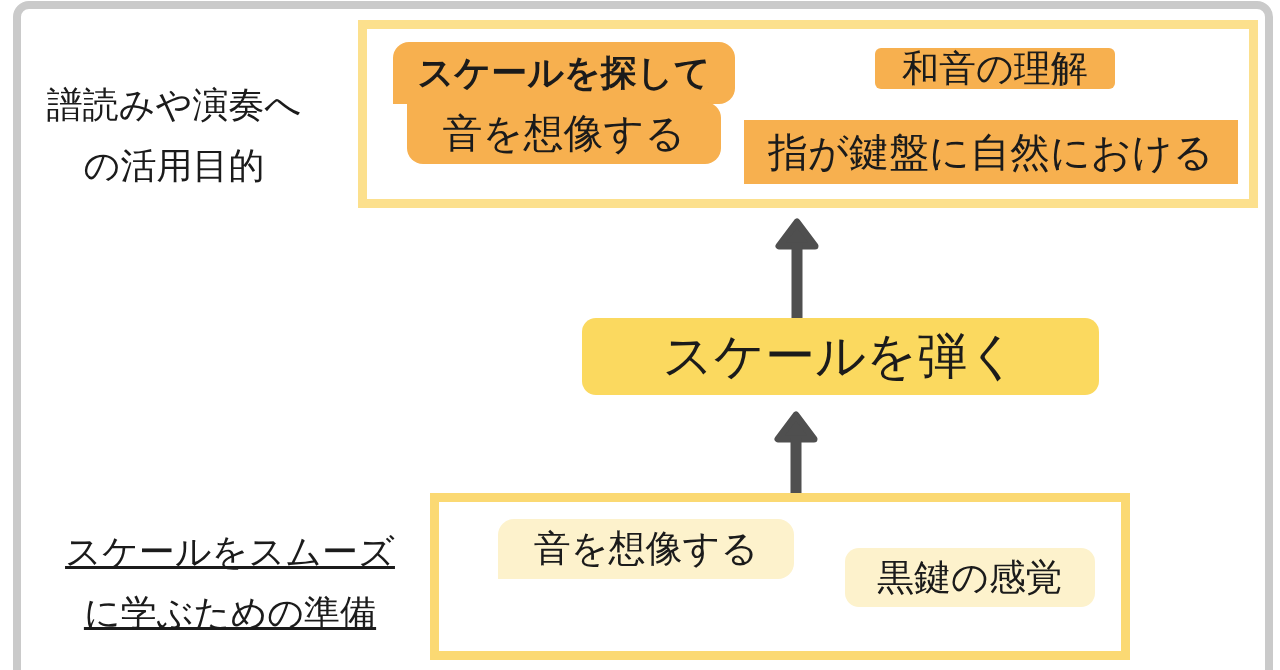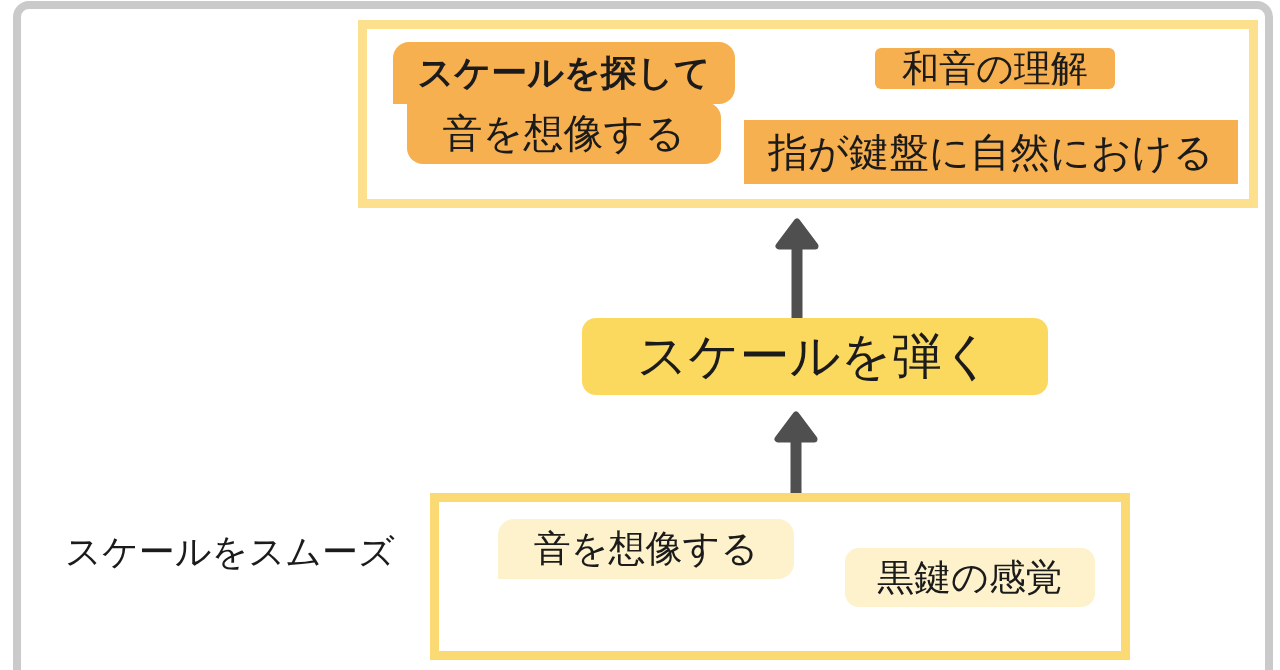--- a/index.html
+++ b/index.html
@@ -28,21 +28,21 @@
   }
   .side-label {
     position: absolute;
     text-align: center;
     font-size: 36px;
     line-height: 61px;
     letter-spacing: 0px;
     white-space: nowrap;
   }
   .side-label.top    { left: 24px; top: 74px;  width: 300px; }
-  .side-label.bottom { left: 25px; top: 521px; width: 410px; }
+  .side-label.bottom { left: 25px; top: 521px; width: 410px; text-decoration: underline; }
 
   .group-box {
     position: absolute;
     background: #ffffff;
   }
   .group-box.top {
     left: 358px; top: 20px;
     width: 882px; height: 170px;
     border: 9px solid #fce08d;
   }
@@ -78,21 +78,21 @@
   .pill.fingers { position: absolute; left: 744px; top: 120px; font-size: 40px; height: 64px; padding: 0 24px; border-radius: 0; }
 
   .pill.im1 { font-size: 37px; height: 60px; padding: 0 36px; border-radius: 16px 16px 16px 0; }
   .pill.im2 { font-size: 37px; height: 56px; padding: 0 24px; margin-top: -2px; border-radius: 0 16px 16px 16px; }
 
   .pill.black-keys { position: absolute; left: 845px; top: 548px; font-size: 37px; height: 59px; padding: 0 32px; border-radius: 14px; }
 
   .center-node {
     position: absolute;
     left: 582px; top: 318px;
-    width: 466px; height: 77px;
+    width: 517px; height: 77px;
     background: #fbd95f;
     border-radius: 14px;
     display: flex;
     align-items: center;
     justify-content: center;
     font-size: 50px;
     white-space: nowrap;
   }
   .arrow {
     position: absolute;
@@ -101,23 +101,28 @@
   .arrow.a1 { left: 775px; top: 218px; height: 100px; }
   .arrow.a2 { left: 774px; top: 411px; height: 84px;  }
 </style>
 </head>
 <body>
 
 <div class="canvas">
 
   <div class="slide-frame"></div>
 
+  <div class="side-label top">
+    <div>譜読みや演奏へ</div>
+    <div>の活用目的</div>
+  </div>
 
   <div class="side-label bottom">
     <div>スケールをスムーズ</div>
+    <div>に学ぶための準備</div>
   </div>
 
   <div class="group-box top"></div>
 
   <div class="pill-stack find-scale">
     <span class="pill orange fs1">スケールを探して</span>
     <span class="pill orange fs2">音を想像する</span>
   </div>
 
   <span class="pill orange chord">和音の理解</span>

